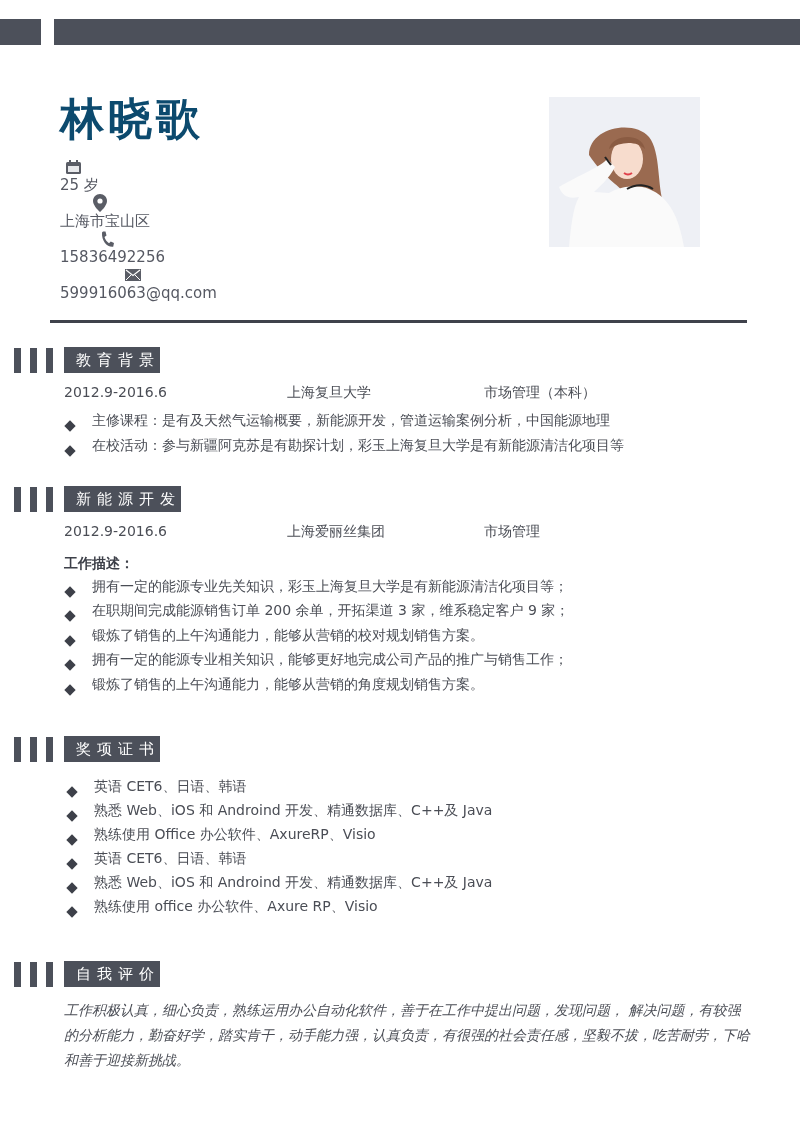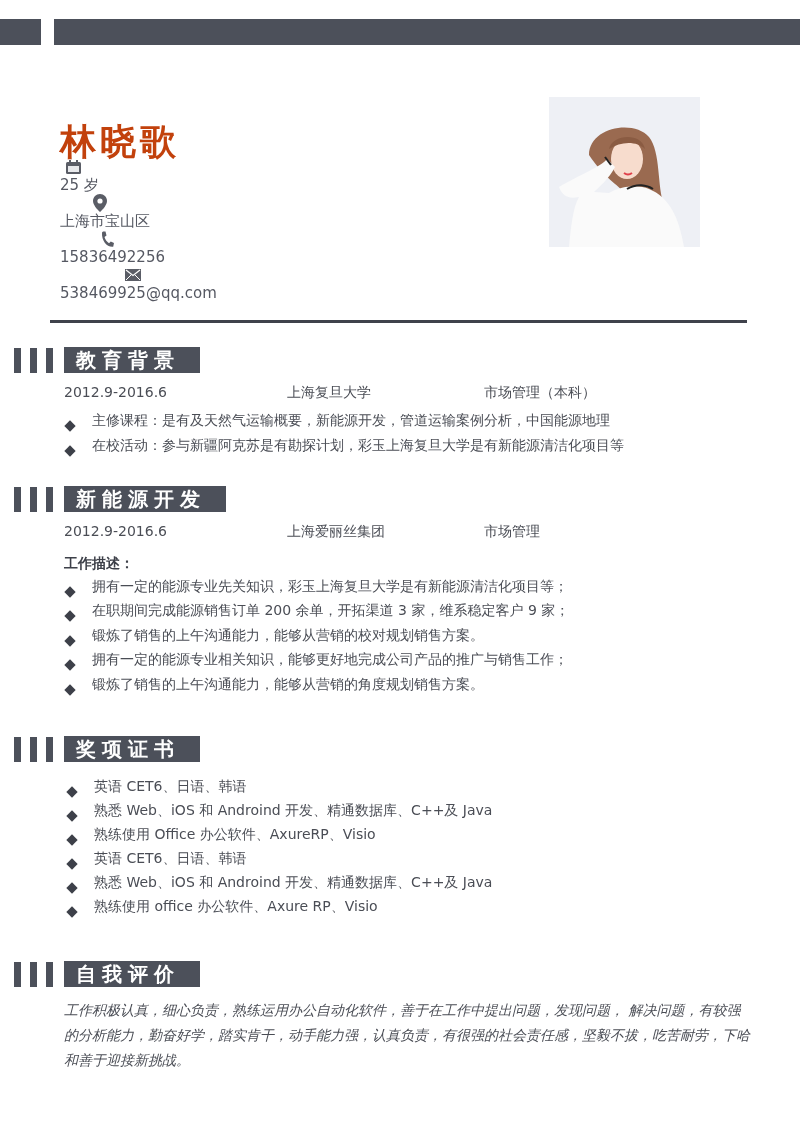--- a/index.html
+++ b/index.html
@@ -4,33 +4,33 @@
   <style>
     html, body { margin: 0; padding: 0; }
     body {
       width: 800px; height: 1130px; position: relative; background: #ffffff;
       font-family: "DejaVu Sans", "Liberation Sans", sans-serif; color: #4a4d55;
       overflow: hidden;
     }
     .topbar-left { position: absolute; left: 0; top: 19px; width: 41px; height: 26px; background: #4c505a; }
     .topbar-right { position: absolute; left: 54px; top: 19px; width: 746px; height: 26px; background: #4c505a; }
 
-    .name { position: absolute; left: 60px; top: 90px; font-size: 36px; font-weight: bold; letter-spacing: 4px; color: #c2410c; margin-top: 28px; }
+    .name { position: absolute; left: 60px; top: 90px; font-size: 44px; font-weight: bold; letter-spacing: 4px; color: #0c4a6e; }
     .info-row { position: absolute; left: 60px; display: flex; align-items: center; font-size: 15px; color: #555862; flex-direction: column; }
     .info-row .icon { width: 18px; height: 18px; margin-right: 11px; display: flex; align-items: center; justify-content: center; }
     .info-row svg { display: block; }
 
     .photo { position: absolute; left: 549px; top: 97px; width: 151px; height: 150px; background: linear-gradient(180deg,#f3f4f8 0%, #eceef3 100%); overflow: hidden; }
 
     .divider { position: absolute; left: 50px; top: 320px; width: 697px; height: 3px; background: #3f424b; }
 
     .sec-head { position: absolute; left: 14px; height: 26px; display: flex; align-items: center; }
     .sec-head .bars { display: flex; gap: 9px; margin-right: 11px; }
     .sec-head .bars span { width: 7px; height: 25px; background: #4c505a; display: block; }
-    .sec-head .title { background: #4c505a; color: #ffffff; font-size: 20px; letter-spacing: 6px; height: 26px; line-height: 26px; padding: 0 20px 0 12px; font-weight: bold; }
+    .sec-head .title { background: #4c505a; color: #ffffff; font-size: 15px; letter-spacing: 6px; height: 26px; line-height: 26px; padding: 0 0 0 12px; font-weight: normal; }
 
     .row3 { position: absolute; left: 64px; font-size: 14px; color: #4a4d55; width: 700px; height: 20px; }
     .row3 span { position: absolute; top: 0; }
 
     .bullet { position: absolute; display: flex; align-items: flex-end; font-size: 14px; color: #4a4d55; white-space: nowrap; }
     .bullet .dia { width: 8px; height: 8px; background: #3d4049; transform: rotate(45deg); margin-right: 18px; margin-left: 2px; }
 
     .label-bold { position: absolute; left: 64px; font-size: 14px; font-weight: bold; color: #3d4049; }
 
     .para { position: absolute; left: 64px; top: 998px; width: 690px; font-size: 14px; line-height: 25px; color: #4a4d55; font-style: italic; }
@@ -75,21 +75,21 @@
 </div>
 
 <div class="info-row" style="top:266px">
   <span class="icon">
     <svg width="16" height="12" viewBox="0 0 16 12">
         <rect x="0" y="0" width="16" height="12" fill="#5a5d66"></rect>
         <path d="M1 1 L8 6.5 L15 1" stroke="#fff" stroke-width="1.2" fill="none"></path>
         <path d="M1 11 L6 6 M15 11 L10 6" stroke="#fff" stroke-width="1" fill="none"></path>
       </svg>
   </span>
-  <span>538469925@qq.com</span>
+  <span>599916063@qq.com</span>
 </div>
 
 <div class="photo">
   <svg width="151" height="150" viewBox="0 0 151 150">
     <rect width="151" height="150" fill="#eef0f5"></rect>
     <path d="M40 58 C40 30 85 22 100 40 C112 55 108 90 115 108 C100 118 80 110 75 95 C65 85 55 80 40 58Z" fill="#9a6a50"></path>
     <ellipse cx="78" cy="62" rx="16" ry="20" fill="#f7dccd"></ellipse>
     <path d="M60 52 C62 38 92 34 96 52 C88 44 72 44 60 52Z" fill="#8a5b42"></path>
     <path d="M75 76 Q79 79 83 76" stroke="#e0404a" stroke-width="2" fill="none"></path>
     <path d="M10 90 C30 78 52 70 58 62 L66 70 C60 82 50 90 45 95 L60 96 C75 88 90 88 100 92 C120 100 130 120 135 150 L20 150 C22 130 24 110 30 100 C20 102 14 100 10 90Z" fill="#fafafa"></path>

